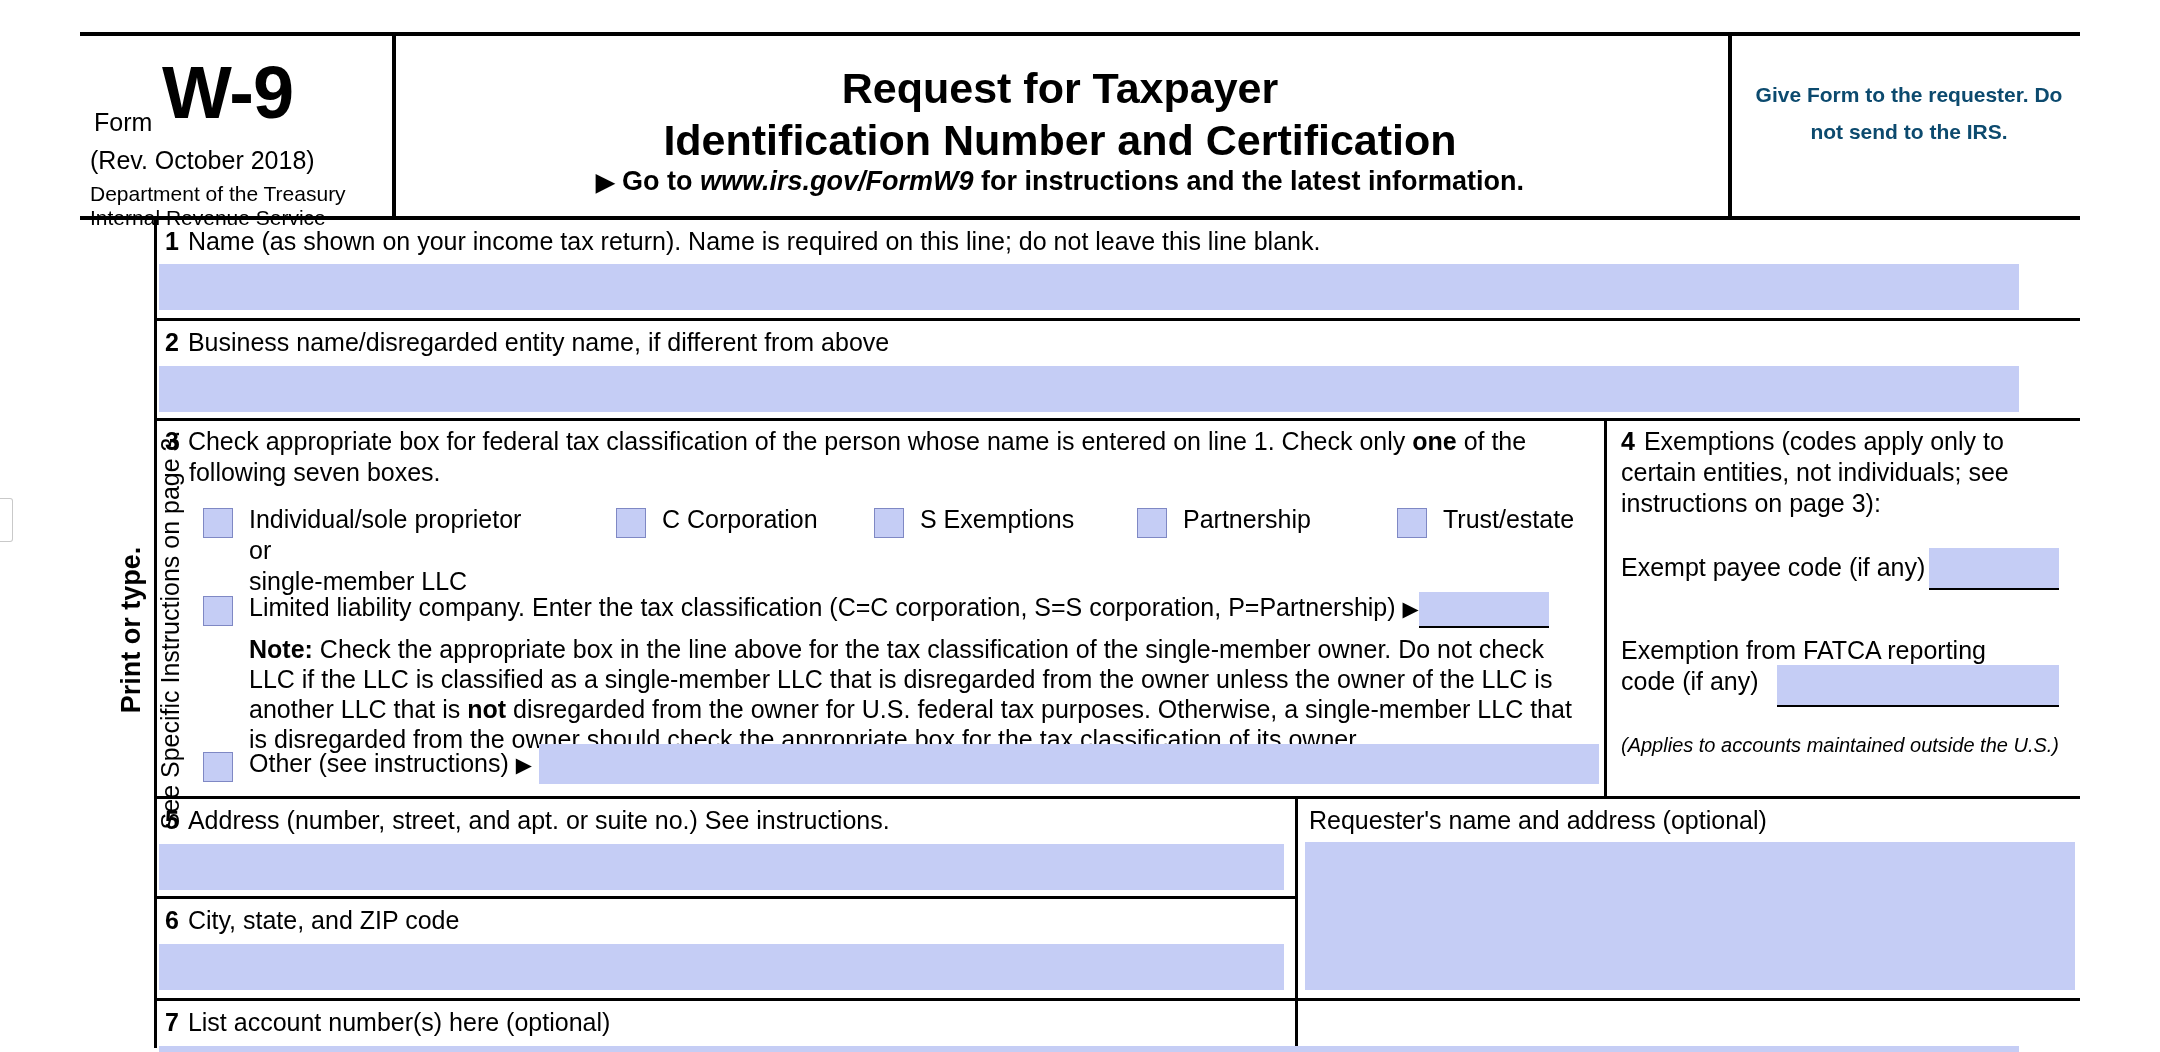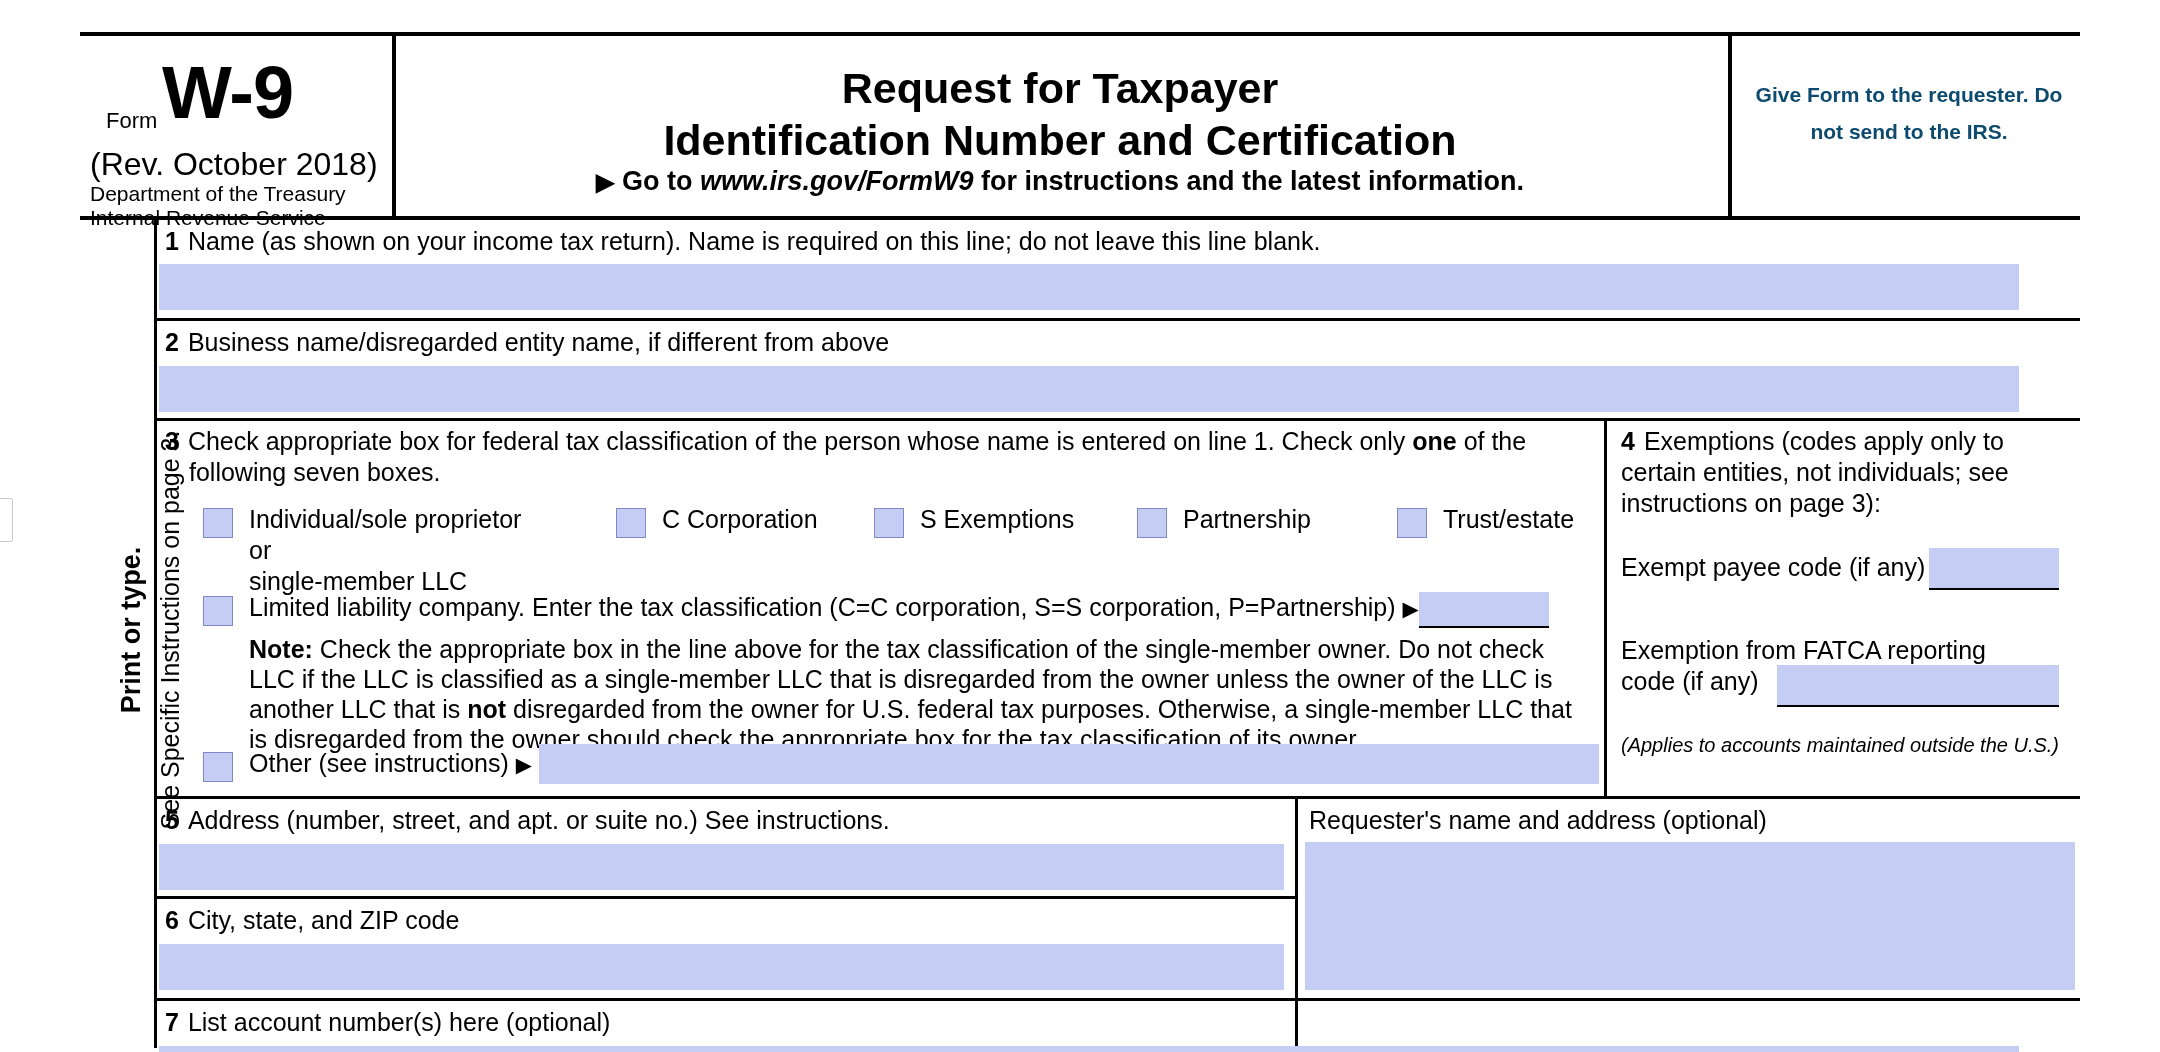--- a/index.html
+++ b/index.html
@@ -55,40 +55,40 @@
     position: absolute;
     left: 0;
     top: 0;
     width: 310px;
     height: 184px;
     box-sizing: border-box;
     padding: 14px 10px 0 12px;
   }
   .hdr-form-word {
     position: absolute;
-    left: 26px;
+    left: 14px;
     top: 72px;
-    font-size: 22px;
+    font-size: 25px;
     color: #000;
   }
   .hdr-w9 {
     position: absolute;
     left: 82px;
     top: 20px;
     font-size: 74px;
     font-weight: bold;
     letter-spacing: -1px;
     line-height: 74px;
     color: #000;
   }
   .hdr-rev {
     position: absolute;
     left: 10px;
     top: 110px;
-    font-size: 32px;
+    font-size: 25px;
     color: #000;
   }
   .hdr-dept {
     position: absolute;
     left: 10px;
     top: 146px;
     font-size: 21px;
     line-height: 24px;
     color: #000;
   }

